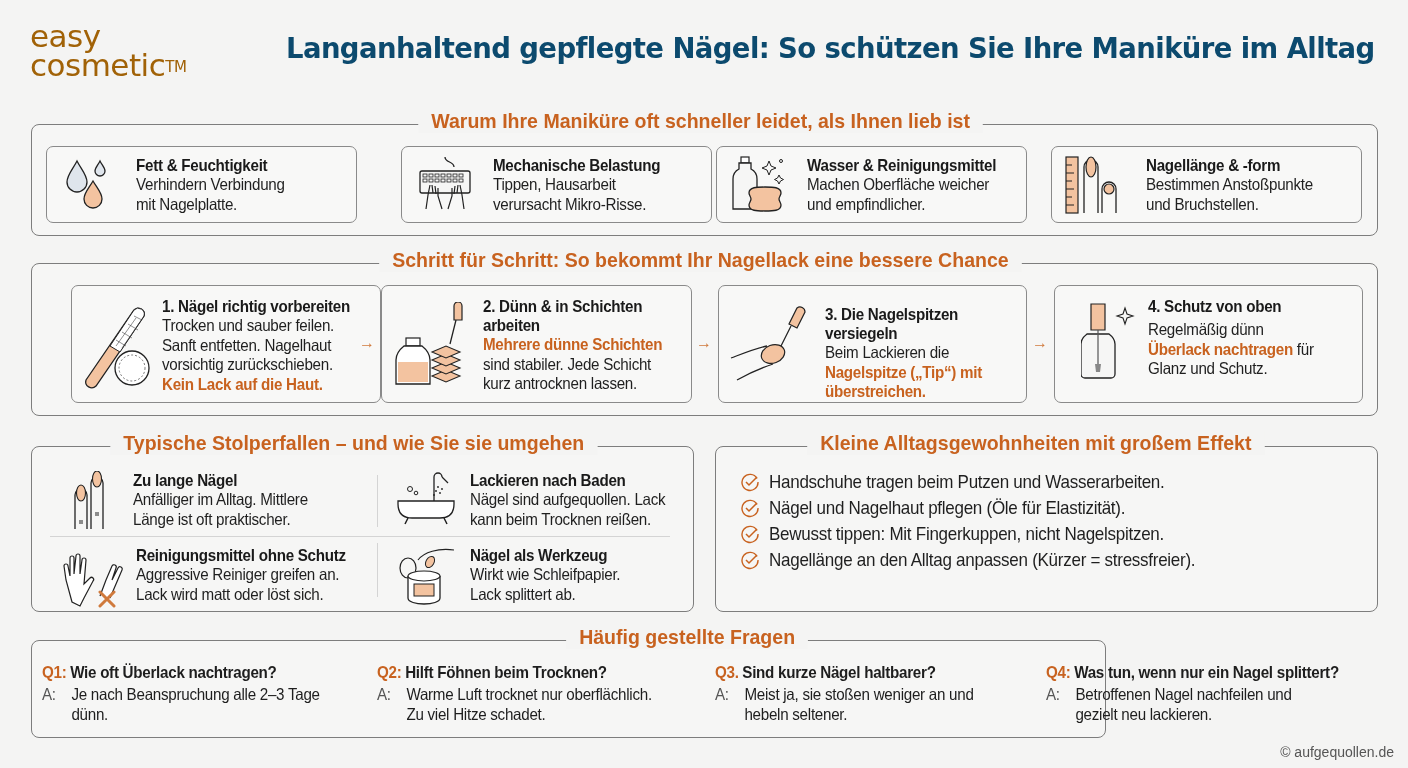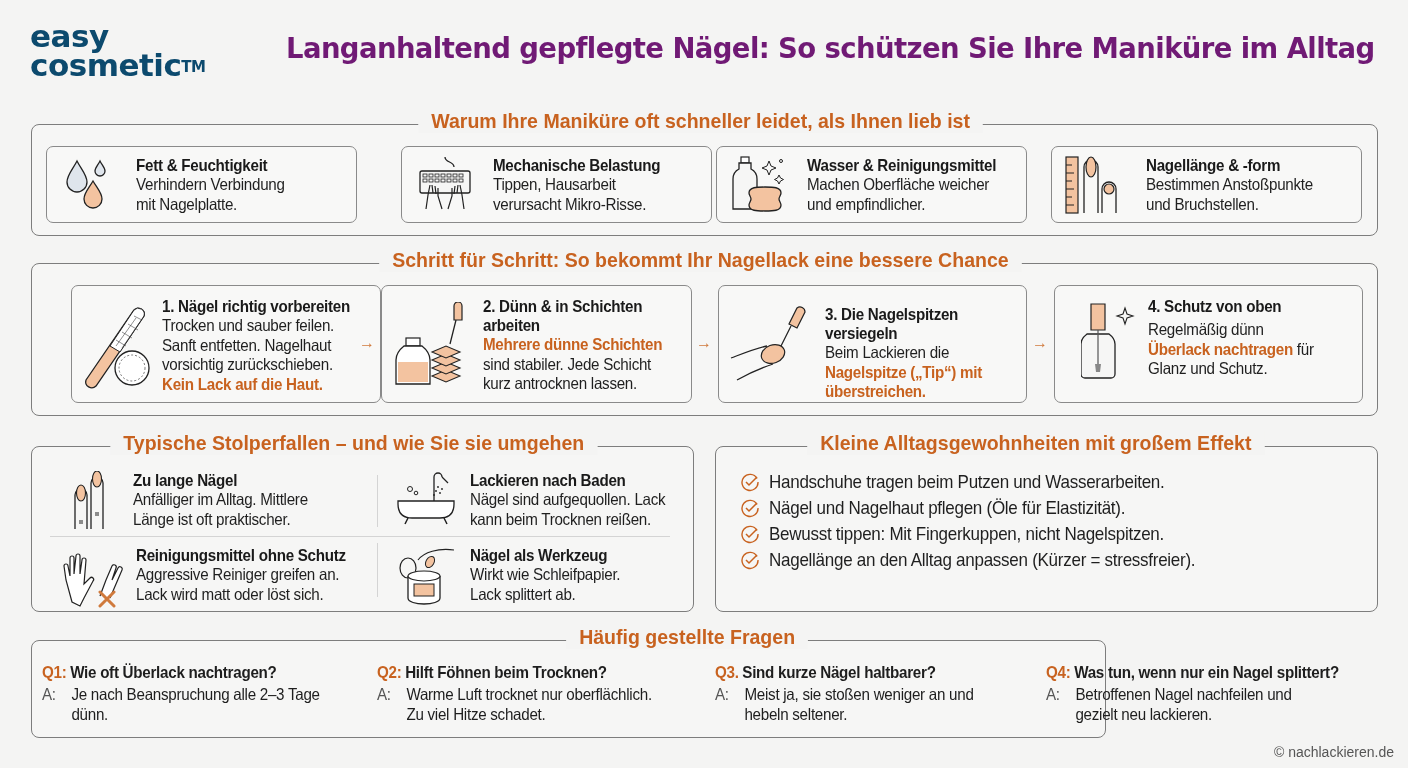--- a/index.html
+++ b/index.html
@@ -6,28 +6,28 @@
     html, body { width: 1408px; height: 768px; overflow: hidden; }
     body {
       background: #f4f4f3;
       font-family: "Liberation Sans", sans-serif;
       color: #1e1e1e;
       position: relative;
     }
     .logo {
       position: absolute; left: 30px; top: 22px;
       font-family: "DejaVu Sans", sans-serif;
-      font-weight: bold; font-size: 31px; line-height: 29px;
-      letter-spacing: -0.5px; color: #0c4a6e;
+      font-weight: normal; font-size: 31px; line-height: 29px;
+      letter-spacing: -0.5px; color: #a16207;
     }
     .logo .tm { font-size: 15px; vertical-align: top; position: relative; top: 2px; }
     .page-title {
       position: absolute; left: 286px; top: 32px;
       font-family: "DejaVu Sans", sans-serif;
-      font-weight: bold; font-size: 27.5px; letter-spacing: -0.6px; color: #701a75;
+      font-weight: bold; font-size: 27.5px; letter-spacing: -0.6px; color: #0c4a6e;
       white-space: nowrap;
     }
     .section {
       position: absolute;
       border: 1.5px solid #7d7d7d;
       border-radius: 8px;
       background: #f6f6f5;
     }
     .section-title {
       position: absolute; top: -16px;
@@ -423,13 +423,13 @@
     <div class="faq-a">
         <span class="alab">A:</span>
         <div>
           <div>Betroffenen Nagel nachfeilen und</div>
           <div>gezielt neu lackieren.</div>
         </div>
       </div>
   </div>
 </div>
 
-<div class="footer">© nachlackieren.de</div>
+<div class="footer">© aufgequollen.de</div>
 
 </body></html>

